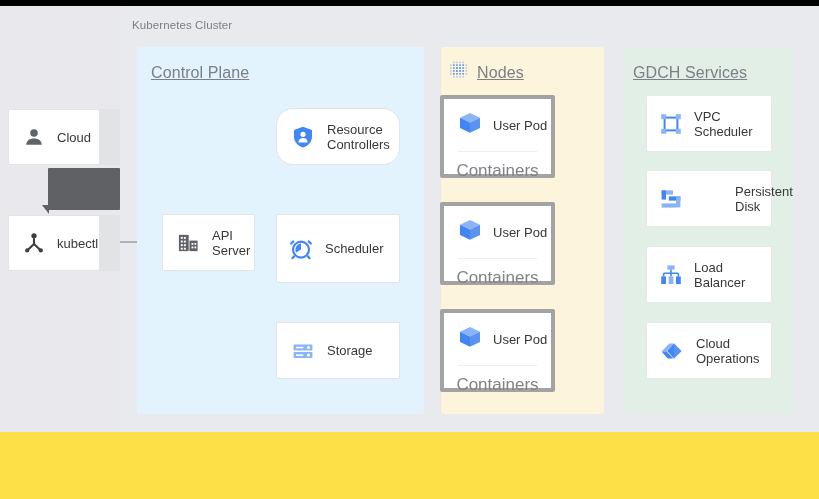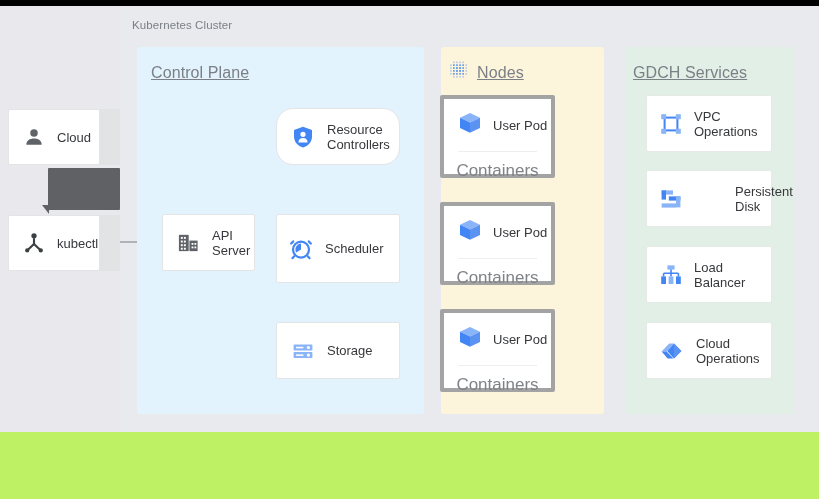--- a/index.html
+++ b/index.html
@@ -7,21 +7,21 @@
   html, body {
     margin: 0; padding: 0;
     width: 819px; height: 499px;
     overflow: hidden;
     font-family: "Liberation Sans", sans-serif;
     background: #ebecee;
   }
   #stage {
     position: relative;
     width: 819px; height: 499px;
-    background: #bef264;
+    background: #fde047;
   }
 
   
   .top-bar {
     position: absolute; left: 0; top: 0;
     width: 819px; height: 6px;
     background: #000000;
   }
 
   
@@ -368,21 +368,21 @@
     <span class="ic">
       <svg width="24" height="24" viewBox="0 0 24 24">
         <rect x="5.6" y="5.6" width="12.8" height="12.8" fill="none" stroke="#4285f4" stroke-width="2"></rect>
         <rect x="2.2" y="2.2" width="5" height="5" fill="#8ab4f8"></rect>
         <rect x="16.8" y="2.2" width="5" height="5" fill="#8ab4f8"></rect>
         <rect x="2.2" y="16.8" width="5" height="5" fill="#8ab4f8"></rect>
         <rect x="16.8" y="16.8" width="5" height="5" fill="#8ab4f8"></rect>
       </svg>
     </span>
     <span class="lbl">VPC
-Operations</span>
+Scheduler</span>
   </div>
 
   <div class="card svc-card" style="top:170px;gap:41px;">
     <span class="ic">
       <svg width="24" height="24" viewBox="0 0 24 24">
         <rect x="2.6" y="3.4" width="11.4" height="4.2" fill="#8ab4f8"></rect>
         <rect x="2.6" y="3.4" width="4.4" height="9.2" fill="#4285f4"></rect>
         <rect x="9.8" y="9.4" width="11.6" height="4.2" fill="#4285f4"></rect>
         <rect x="17" y="9.4" width="4.4" height="11" fill="#8ab4f8"></rect>
         <rect x="2.6" y="16.4" width="14.4" height="4.2" fill="#8ab4f8"></rect>

